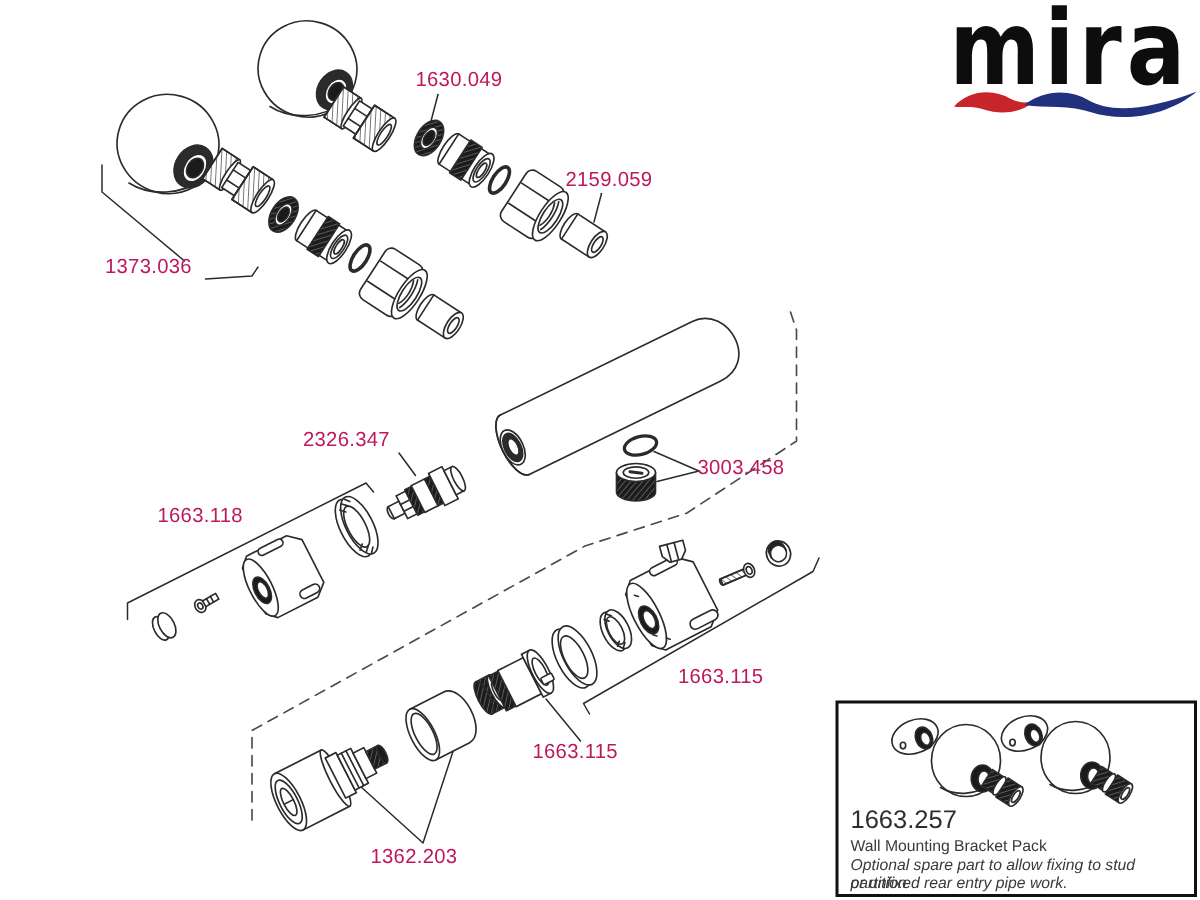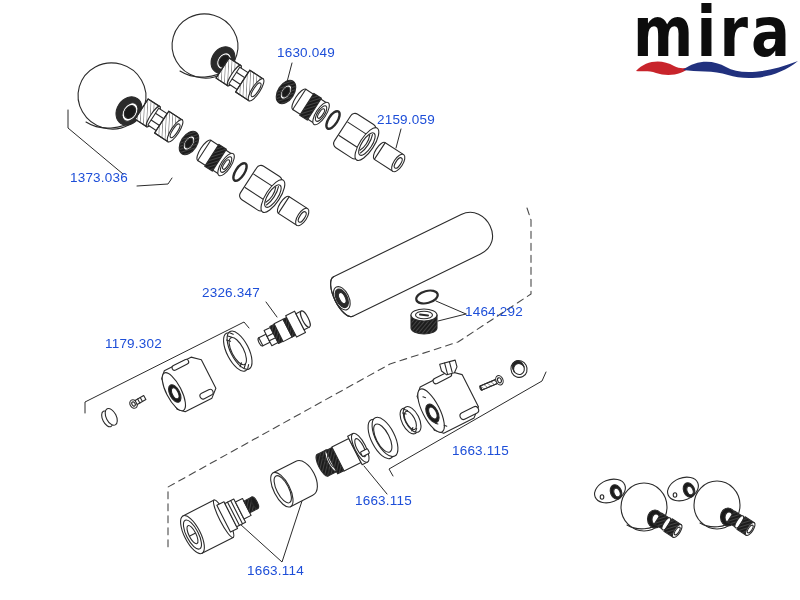--- a/index.html
+++ b/index.html
@@ -1,19 +1,19 @@
 <!DOCTYPE html>
 <html><head>
 <meta charset="utf-8">
 <style>
   html,body{margin:0;padding:0;background:#fff;}
   #stage{position:relative;width:800px;height:600px;background:#fff;overflow:hidden;
          font-family:"Liberation Sans",sans-serif;}
   #artwork{position:absolute;left:0;top:0;}
-  .lbl{position:absolute;font-size:13.5px;color:#1d4ed8;white-space:nowrap;letter-spacing:.2px;}
+  .lbl{position:absolute;font-size:13.5px;color:#be185d;white-space:nowrap;letter-spacing:.2px;}
   
   #info-box{position:absolute;left:557px;top:467px;width:237px;height:127px;
             border:2px solid #111;background:transparent;}
   #info-box .num{position:absolute;left:8px;top:68px;font-size:17px;color:#2e2e2e;}
   #info-box .ttl{position:absolute;left:8px;top:89px;font-size:10.5px;color:#3a3a3a;}
   #info-box .d1{position:absolute;left:8px;top:102px;font-size:10.5px;font-style:italic;color:#3a3a3a;}
   #info-box .d2{position:absolute;left:8px;top:114px;font-size:10.5px;font-style:italic;color:#3a3a3a;}
   
   svg{display:block;}
 </style>
@@ -307,20 +307,26 @@
     <path stroke="none" d="M683,70 C697,59 714,60 726,67 C740,75 764,74 798,61 C776,79 747,81 728,75 C714,70 696,72 683,70 Z" fill="#21317e"></path>
   </g>
 
 </g>
 </svg>
 
 <div class="lbl" style="left:277px;top:45px">1630.049</div>
 <div class="lbl" style="left:377px;top:112px">2159.059</div>
 <div class="lbl" style="left:70px;top:170px">1373.036</div>
 <div class="lbl" style="left:202px;top:285px">2326.347</div>
-<div class="lbl" style="left:465px;top:304px">1464.292</div>
-<div class="lbl" style="left:105px;top:336px">1179.302</div>
+<div class="lbl" style="left:465px;top:304px">3003.458</div>
+<div class="lbl" style="left:105px;top:336px">1663.118</div>
 <div class="lbl" style="left:452px;top:443px">1663.115</div>
 <div class="lbl" style="left:355px;top:493px">1663.115</div>
-<div class="lbl" style="left:247px;top:563px">1663.114</div>
-
-
+<div class="lbl" style="left:247px;top:563px">1362.203</div>
+
+<div id="info-box">
+  <div class="num">1663.257</div>
+  <div class="ttl">Wall Mounting Bracket Pack</div>
+  <div class="d1">Optional spare part to allow fixing to stud partition</div>
+  <div class="d2">or unfixed rear entry pipe work.</div>
 </div>
 
+</div>
+
 </body></html>

